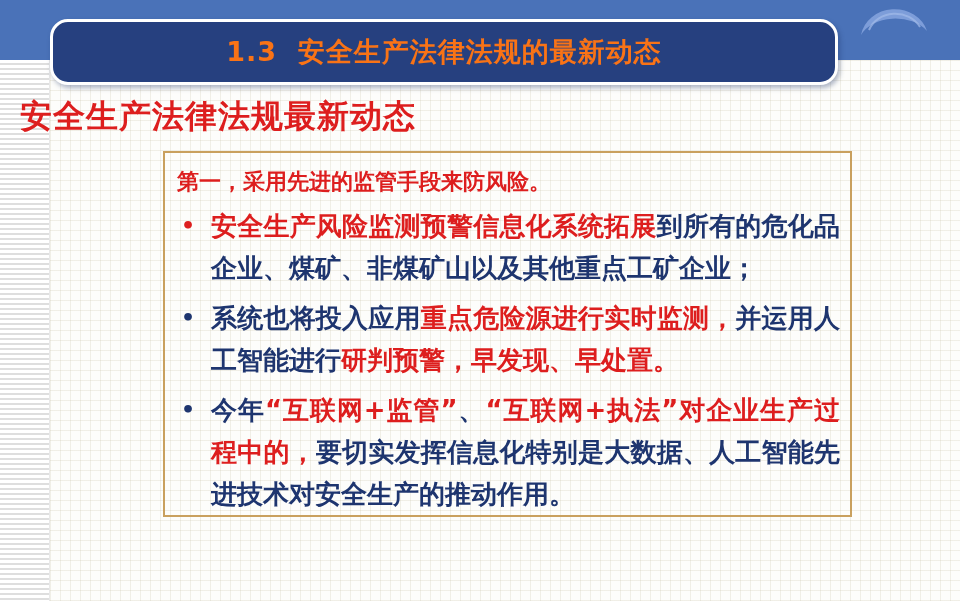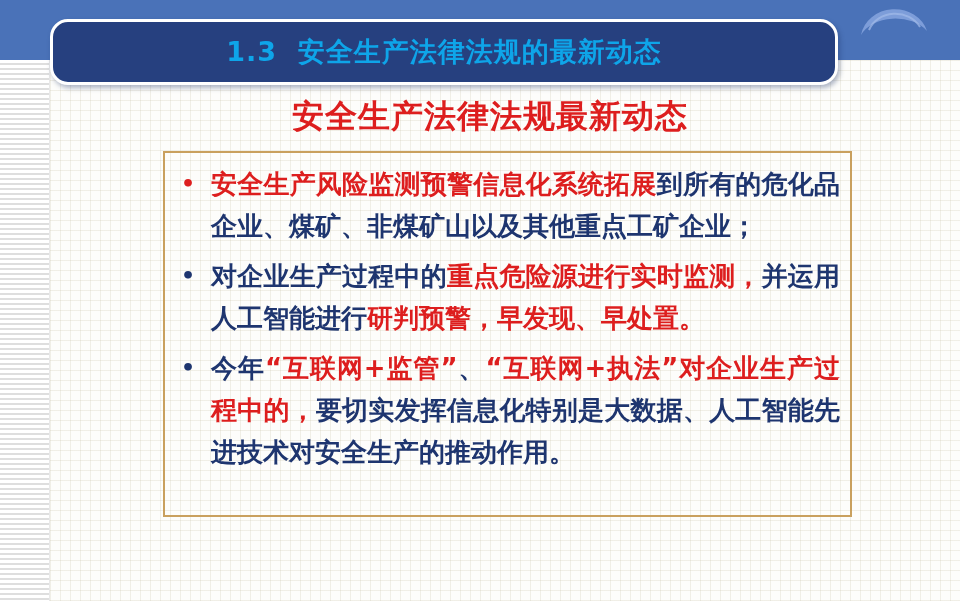--- a/index.html
+++ b/index.html
@@ -31,27 +31,27 @@
 
   .banner {
     position:absolute; left:50px; top:19px; width:788px; height:66px;
     background:var(--banner-navy);
     border:3px solid #ffffff; border-radius:18px;
     box-shadow:2px 3px 5px rgba(25,45,95,.35);
     display:flex; align-items:center; justify-content:center;
     z-index:3;
   }
   .banner-label {
-    color:#0ea5e9; font-size:27px; font-weight:bold; letter-spacing:1px;
+    color:#f97316; font-size:27px; font-weight:bold; letter-spacing:1px;
     white-space:pre;
   }
 
   .slide-title {
     position:absolute; left:0; top:95px; width:100%;
-    text-align:center; padding-left:20px;
+    text-align:left; padding-left:20px;
     font-size:32px; font-weight:bold; letter-spacing:1px;
     color:var(--accent-red); z-index:2;
   }
 
   .content-box {
     position:absolute; left:163px; top:151px; width:689px; height:366px;
     border:2px solid var(--box-border);
     padding:10px 10px 0 10px;
     z-index:2;
   }
@@ -99,28 +99,29 @@
 
   <div class="stripe-band"></div>
 
   <div class="banner">
     <span class="banner-label">1.3  安全生产法律法规的最新动态</span>
   </div>
 
   <div class="slide-title">安全生产法律法规最新动态</div>
 
   <div class="content-box">
+    <div class="content-heading">第一，采用先进的监管手段来防风险。</div>
     <div>
         <div class="bullet">
           <span class="dot red">•</span>
           <div class="btext"><span class="seg-red">安全生产风险监测预警信息化系统拓展</span><span class="seg-navy">到所有的危化品企业、煤矿、非煤矿山以及其他重点工矿企业；</span></div>
         </div>
         <div class="bullet">
           <span class="dot navy">•</span>
-          <div class="btext"><span class="seg-navy">对企业生产过程中的</span><span class="seg-red">重点危险源进行实时监测，</span><span class="seg-navy">并运用人工智能进行</span><span class="seg-red">研判预警，早发现、早处置。</span></div>
+          <div class="btext"><span class="seg-navy">系统也将投入应用</span><span class="seg-red">重点危险源进行实时监测，</span><span class="seg-navy">并运用人工智能进行</span><span class="seg-red">研判预警，早发现、早处置。</span></div>
         </div>
         <div class="bullet">
           <span class="dot navy">•</span>
           <div class="btext"><span class="seg-navy">今年</span><span class="seg-red">“互联网+监管”</span><span class="seg-navy">、</span><span class="seg-red">“互联网+执法”对企业生产过程中的，</span><span class="seg-navy">要切实发挥信息化特别是大数据、人工智能先进技术对安全生产的推动作用。</span></div>
         </div>
       </div>
   </div>
 
 
 </div>

